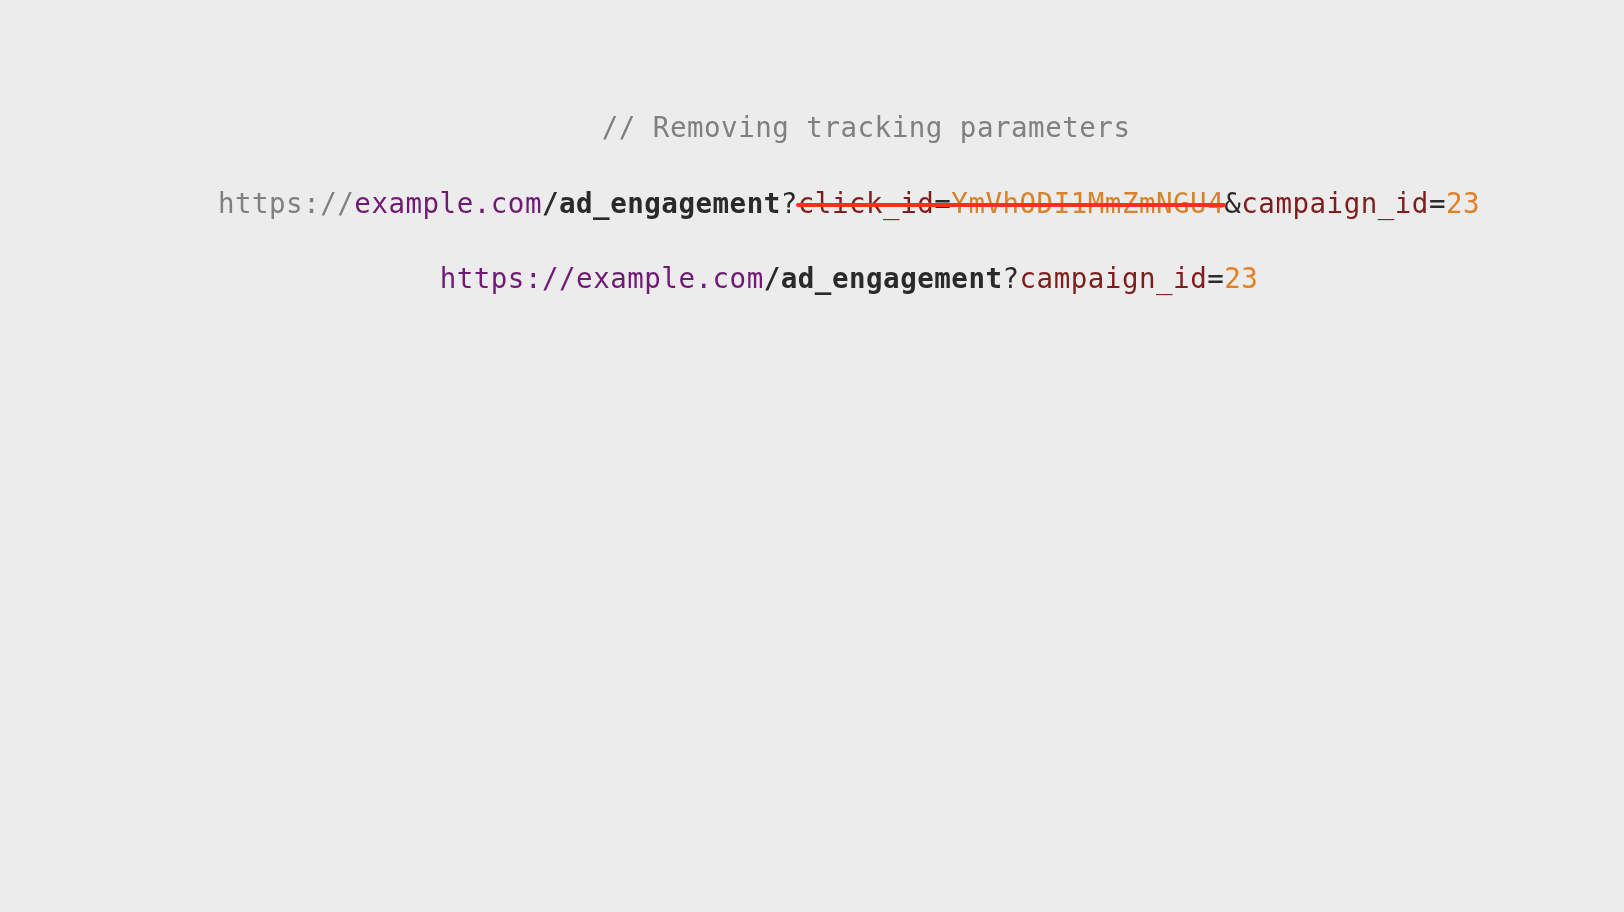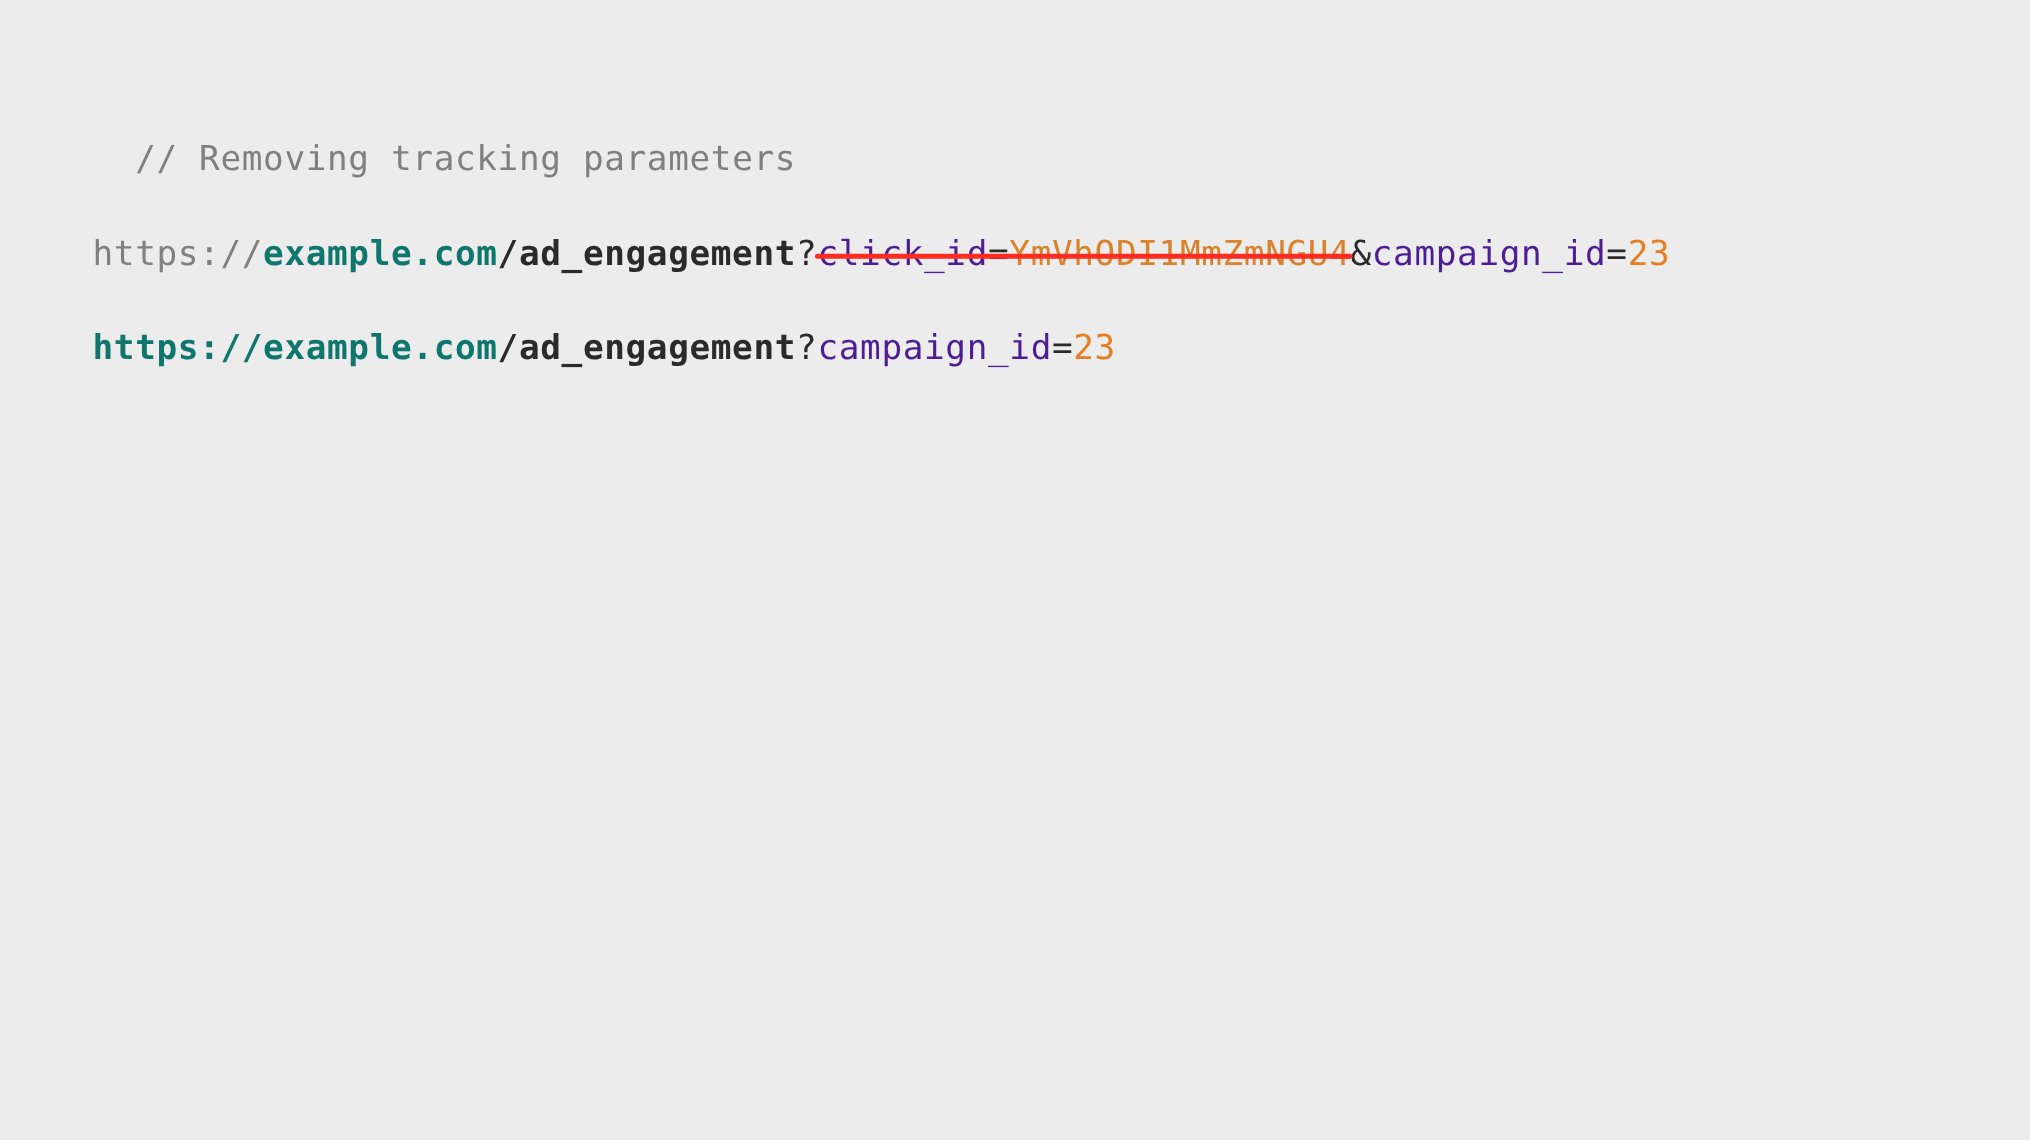--- a/index.html
+++ b/index.html
@@ -1,18 +1,19 @@
 <!DOCTYPE html>
 <html><head>
   <meta charset="utf-8">
   <style>
     * {
       margin: 0;
       padding: 0;
       box-sizing: border-box;
+      text-align: center;
     }
     body {
       width: 1624px;
       height: 912px;
       background-color: #ececec;
       font-family: 'SF Mono', 'Menlo', 'Monaco', 'Consolas', monospace;
       font-size: 27.5px;
       letter-spacing: 0.5px;
       padding-top: 74px;
       padding-left: 74px;
@@ -22,33 +23,33 @@
       margin-bottom: 40px;
       line-height: 1.3;
     }
     .comment {
       color: #808080;
     }
     .url-scheme {
       color: #808080;
     }
     .url-host {
-      color: #0f766e;
-      font-weight: 700;
+      color: #701a75;
+      font-weight: 400;
     }
     .url-path {
       color: #2a2a2a;
       font-weight: 700;
     }
     .qmark {
       color: #2a2a2a;
       font-weight: 500;
     }
     .param-name {
-      color: #4c1d95;
+      color: #7f1d1d;
     }
     .equals {
       color: #2a2a2a;
     }
     .param-value-str {
       color: #d9822b;
     }
     .amp {
       color: #2a2a2a;
       font-weight: 500;

